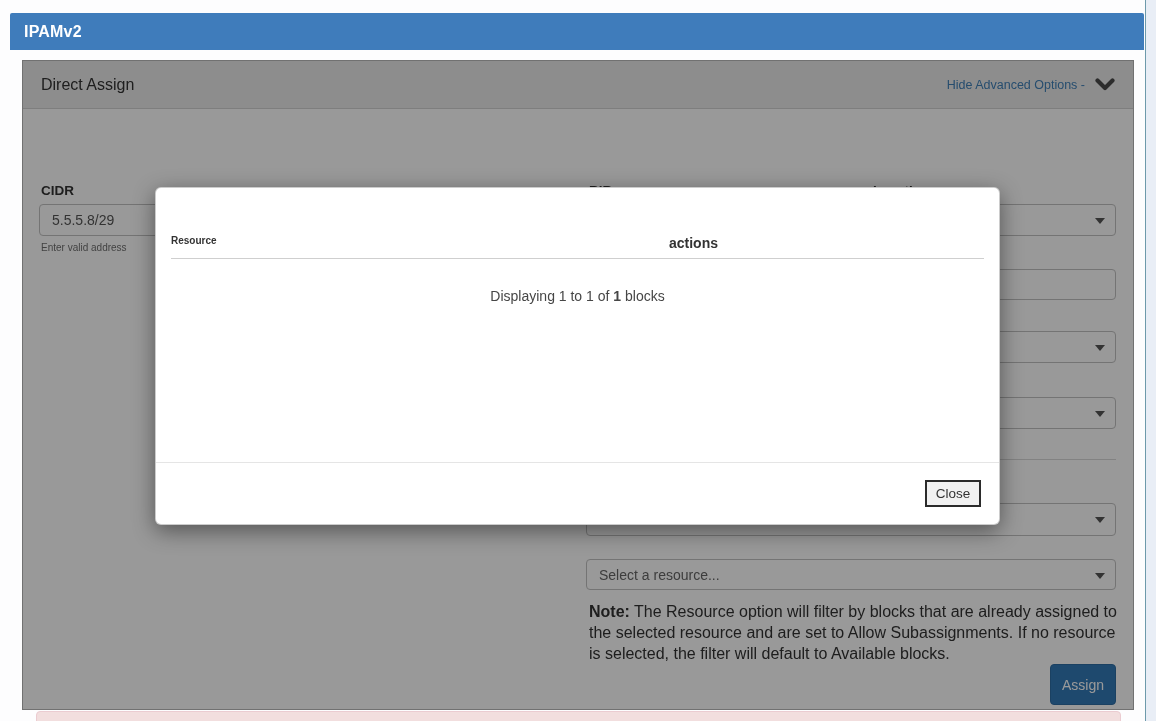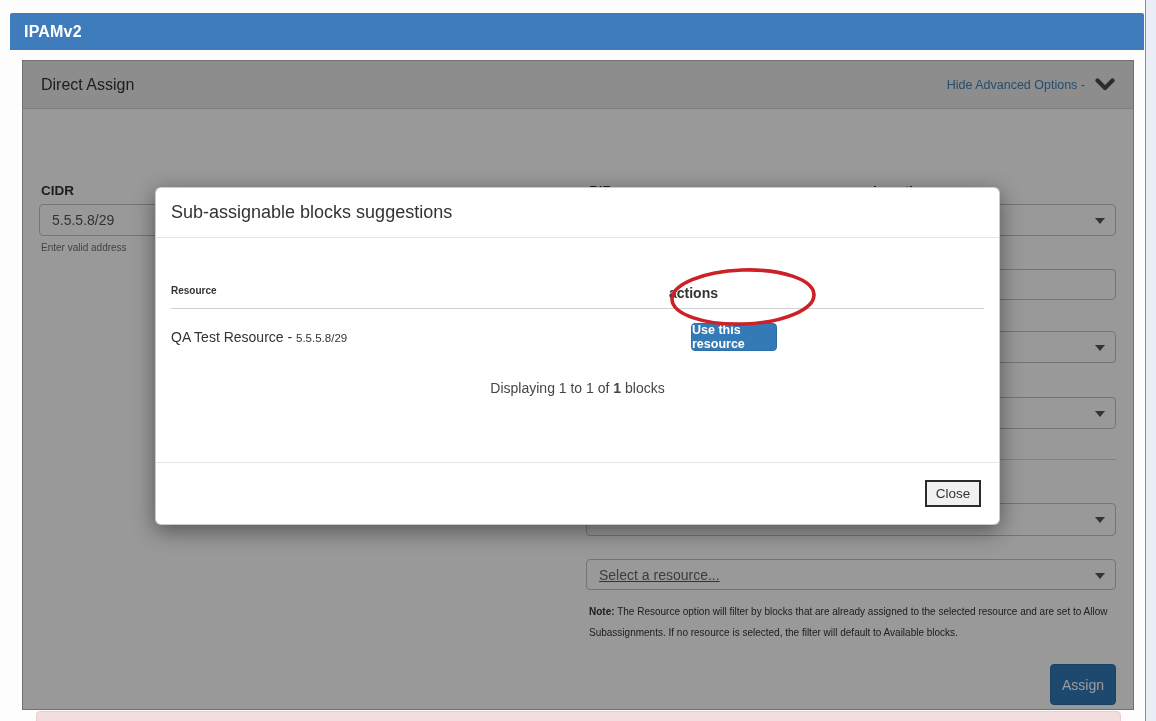--- a/index.html
+++ b/index.html
@@ -28,21 +28,21 @@
   .adv-link span { color:#4080b8; font-size:12.5px; }
   .panel-body { position:relative; height:600px; }
   
   .flabel { position:absolute; font-size:13.5px; font-weight:bold; color:#333; }
   .control { position:absolute; background:#fff; border:1px solid #c2c2c2; border-radius:4px;
     height:32px; font-size:14px; color:#555; display:flex; align-items:center; padding:0 12px; }
   .select .caret { position:absolute; right:10px; top:13px; width:0; height:0;
     border-left:5px solid transparent; border-right:5px solid transparent; border-top:6px solid #555; }
   .helper { position:absolute; font-size:10px; color:#6f6f6f; }
   .hr { position:absolute; height:1px; background:#d9d9d9; }
-  .note { position:absolute; font-size:10px; color:#333; line-height:21px; }
+  .note { position:absolute; font-size:16px; color:#333; line-height:21px; }
   .btn-primary { position:absolute; background:#337ab7; border:1px solid #2e6da4; border-radius:4px;
     color:#fff; font-size:14px; display:flex; align-items:center; justify-content:center; cursor:pointer; }
   
   .alert { position:absolute; left:13px; top:602px; width:1085px; height:44px;
     background:#f2dede; border:1px solid #ebccd1; border-radius:4px;
     display:flex; align-items:center; padding:0 44px 0 14px; }
   
   .overlay { position:absolute; left:22px; top:60px; width:1112px; height:650px;
     background:rgba(0,0,0,0.4); z-index:5; }
   
@@ -115,60 +115,48 @@
       <div class="control select" style="left:563px; top:222px; width:530px;">
         <span class="caret"></span>
       </div>
       <div class="control select" style="left:563px; top:288px; width:530px;">
         <span class="caret"></span>
       </div>
       <div class="hr" style="left:563px; top:350px; width:530px;"></div>
       <div class="control select" style="left:563px; top:394px; width:530px; height:33px;">
         <span class="caret"></span>
       </div>
-      <div class="control select" style="left:563px; top:450px; width:530px; height:31px;text-decoration:underline;">
+      <div class="control select" style="left:563px; top:450px; width:530px; height:31px;">
         <span class="dim-placeholder">Select a resource...</span>
         <span class="caret"></span>
       </div>
 
       <div class="note" style="left:566px; top:492px; width:530px;">
         <b>Note:</b><span> The Resource option will filter by blocks that are already assigned to the selected resource and are set to Allow Subassignments. If no resource is selected, the filter will default to Available blocks.</span>
       </div>
 
       <div class="btn-primary" style="left:1027px; top:555px; width:66px; height:41px;">Assign</div>
 
       <div class="alert">
         
         
       </div>
     </div>
   </div>
 
   <div class="overlay"></div>
 
   <div class="modal">
-    <div class="modal-header">
-      <div class="modal-title">Sub-assignable blocks suggestions</div>
-    </div>
     <div class="modal-body">
 
       <div class="tbl-head">
         <div class="c1">Resource</div>
         <div class="c2">actions</div>
       </div>
 
-      <div class="tbl-row">
-        <div class="c1">
-          <span>QA Test Resource</span><span> - </span><span class="cidr-small">5.5.5.8/29</span>
-        </div>
-        <div class="btn-primary use-btn">Use this resource</div>
-        <svg class="annotation" viewBox="0 0 152 62">
-          <ellipse cx="76" cy="31" rx="71" ry="27" fill="none" stroke="#cb2127" stroke-width="3.6"></ellipse>
-        </svg>
-      </div>
 
       <div class="displaying">
         <span>Displaying 1 to 1 of </span><b>1</b><span> blocks</span>
       </div>
     </div>
     <div class="modal-footer">
       <div class="close-btn">Close</div>
     </div>
   </div>
 </div>

